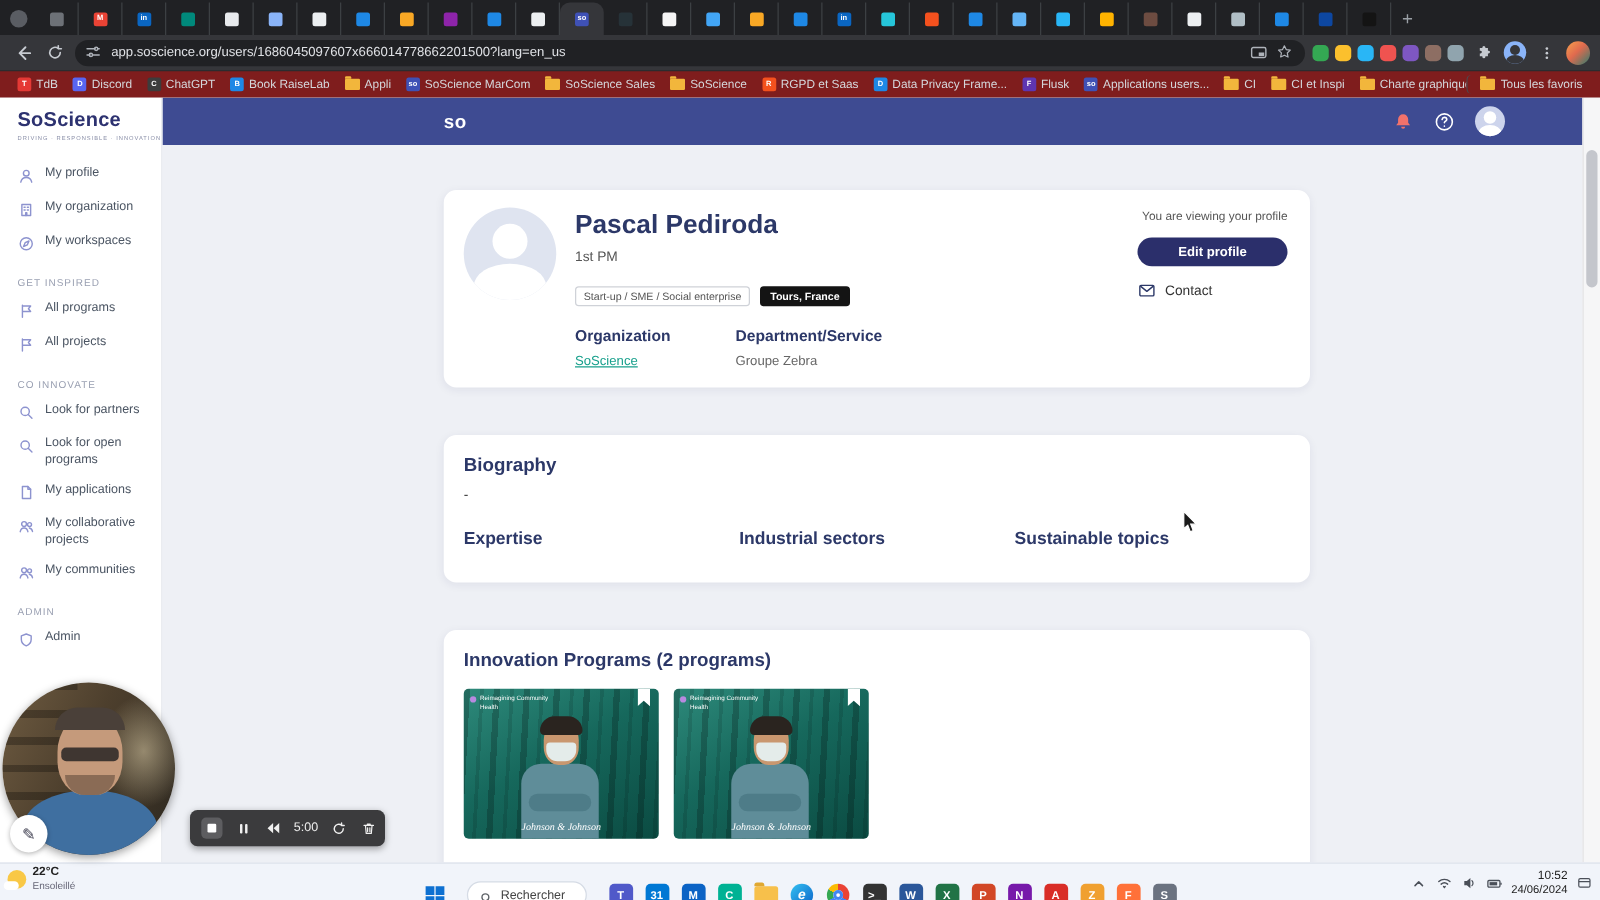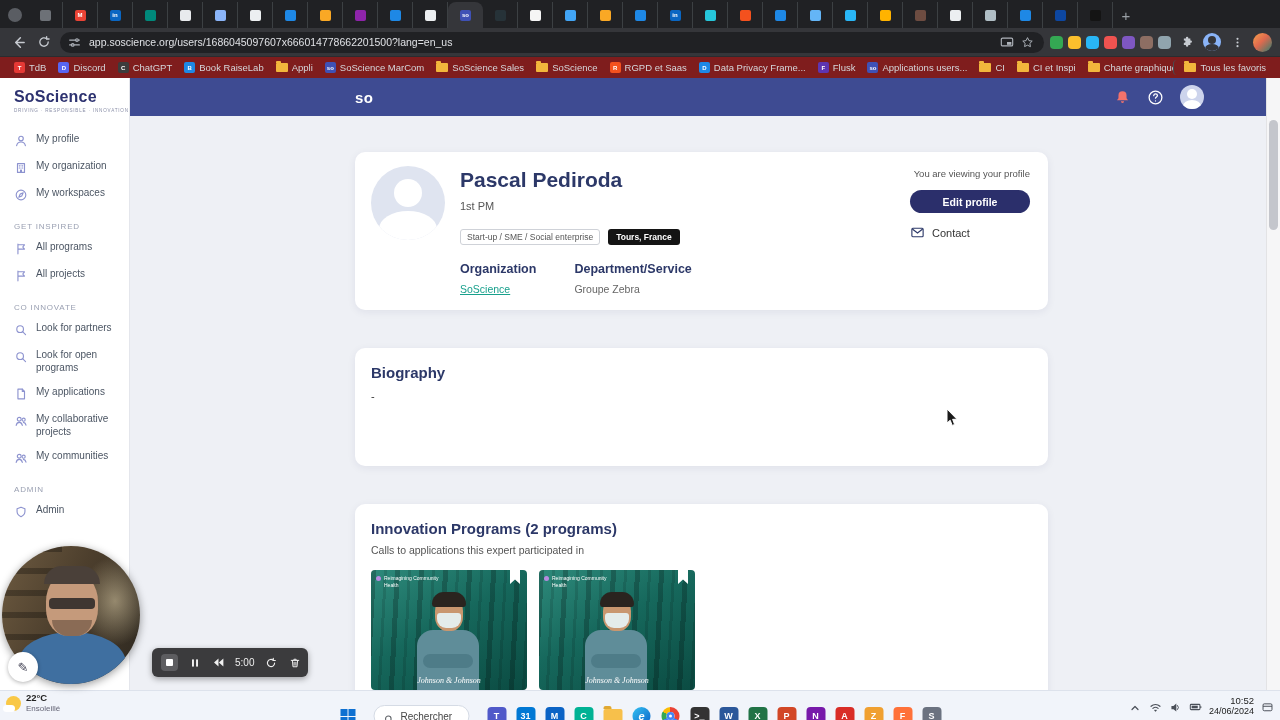--- a/index.html
+++ b/index.html
@@ -72,21 +72,21 @@
   .pcard { height:158px; margin-top:36px; }
   .avatar { position:absolute; left:16px; top:14px; width:74px; height:74px; border-radius:50%;
     background:#dfe4f0; overflow:hidden; }
   .av-head { position:absolute; left:23px; top:13px; width:28px; height:28px; border-radius:50%; background:#fff; }
   .av-body { position:absolute; left:8px; top:45px; width:58px; height:36px; border-radius:50% 50% 0 0; background:#fff; }
   .pname { position:absolute; left:105px; top:16px; font-size:21px; font-weight:bold; color:#2c3868; }
   .psub { position:absolute; left:105px; top:48px; font-size:11px; color:#555; }
   .ptags { position:absolute; left:105px; top:77px; display:flex; gap:8px; align-items:center; }
   .tag-outline { border:1px solid #cfd2d8; color:#555; font-size:8.5px; padding:2px 6px; border-radius:3px; background:#fff; }
   .tag-solid { background:#141414; color:#fff; font-size:8.5px; font-weight:bold; padding:3px 8px; border-radius:3px; }
-  .pcols { position:absolute; left:105px; top:110px; display:flex; gap:38px; }
+  .pcols { position:absolute; left:105px; top:110px; display:flex; gap:52px; }
   .pcol-h { font-size:12.5px; font-weight:bold; color:#2c3868; }
   .pcol-v { margin-top:7px; font-size:10.5px; color:#666; }
   .pcol-v.link { color:#18a08c; text-decoration:underline; cursor:pointer; }
   .pright { position:absolute; right:18px; top:16px; width:150px; }
   .view-note { font-size:9.5px; color:#555; text-align:right; }
   .edit-btn { margin-top:11px; margin-left:30px; width:120px; height:23px; border:none; border-radius:13px;
     background:#2b2f6b; color:#fff; font-size:10.5px; font-weight:bold; cursor:pointer; font-family:inherit; }
   .contact-row { margin-top:12px; margin-left:30px; display:flex; align-items:center; gap:7px; cursor:pointer; }
   .contact-ic { width:15px; height:15px; color:#2c3868; }
   .contact-label { font-size:11px; color:#333; }
@@ -566,25 +566,29 @@
                   </svg>
               </span>
               <span class="contact-label">Contact</span>
             </div>
           </div>
         </section>
 
         <section class="card biocard">
           <div class="bio-title">Biography</div>
           <div class="bio-val">-</div>
+          <div class="bio-cols">
+            <div class="bio-col">Expertise</div>
+            <div class="bio-col">Industrial sectors</div>
+            <div class="bio-col">Sustainable topics</div>
+          </div>
         </section>
 
         <section class="card progcard">
           <div class="prog-title">Innovation Programs (2 programs)</div>
-          <div class="prog-sub">Calls to applications this expert participated in</div>
           <div class="prog-grid">
               <div class="program-card">
                 <span class="pc-stripes"></span>
                 <span class="pc-fig">
                   <span class="fg-body"></span>
                   <span class="fg-arms"></span>
                   <span class="fg-head"></span>
                   <span class="fg-hair"></span>
                   <span class="fg-mask"></span>
                 </span>

